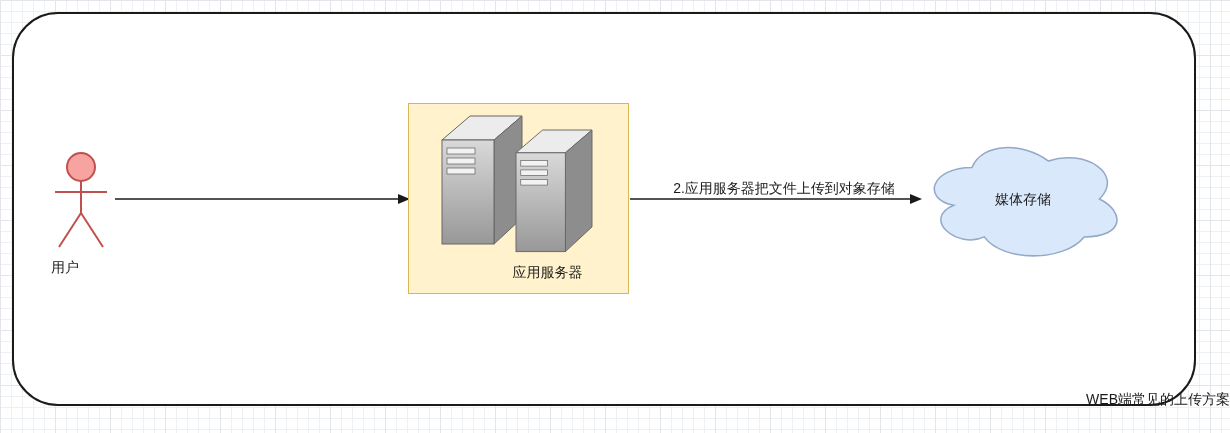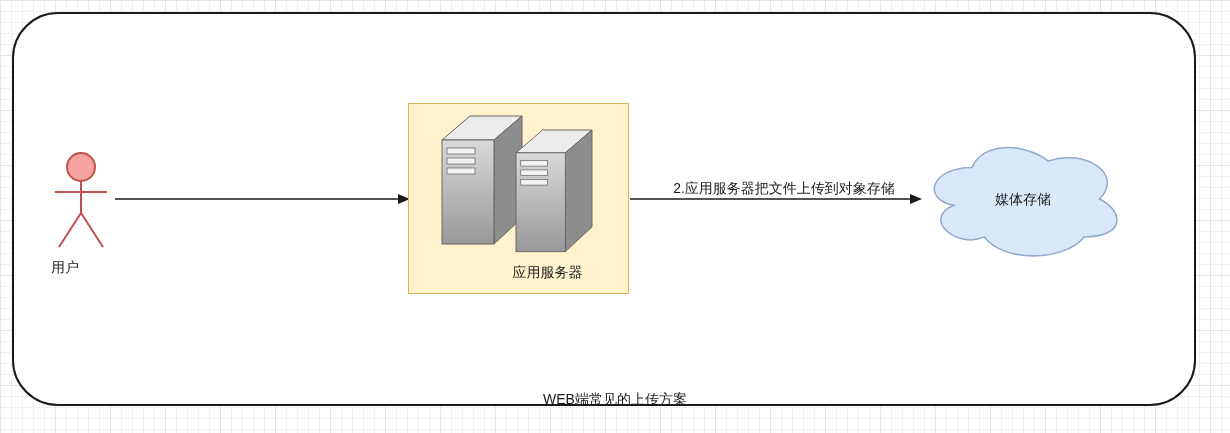--- a/index.html
+++ b/index.html
@@ -42,21 +42,21 @@
   }
   .server-svg{margin-top:10px;}
   .server-box-label{position:absolute;bottom:13px;left:0;width:100%;margin-left:29px;}
   .edge2-svg{left:630px;top:193px;}
   .edge2-label{left:630px;top:180px;width:292px;padding-left:8px;}
   .cloud-svg{left:918px;top:132px;}
   .cloud-label{
     left:918px;top:132px;width:210px;height:134px;
     display:flex;align-items:center;justify-content:center;
   }
-  .title-label{left:0;top:391px;width:1230px;}
+  .title-label{left:0;top:391px;width:1230px;text-align:right;}
 </style>
 </head>
 <body>
 
 <div class="canvas">
 
   <div class="boundary"></div>
 
   <svg class="abs actor-svg" width="58" height="102" viewBox="0 0 58 102">
     <circle cx="29" cy="17" r="14" stroke-width="2" fill="#f6a3a1" stroke="#c0504d"></circle>

